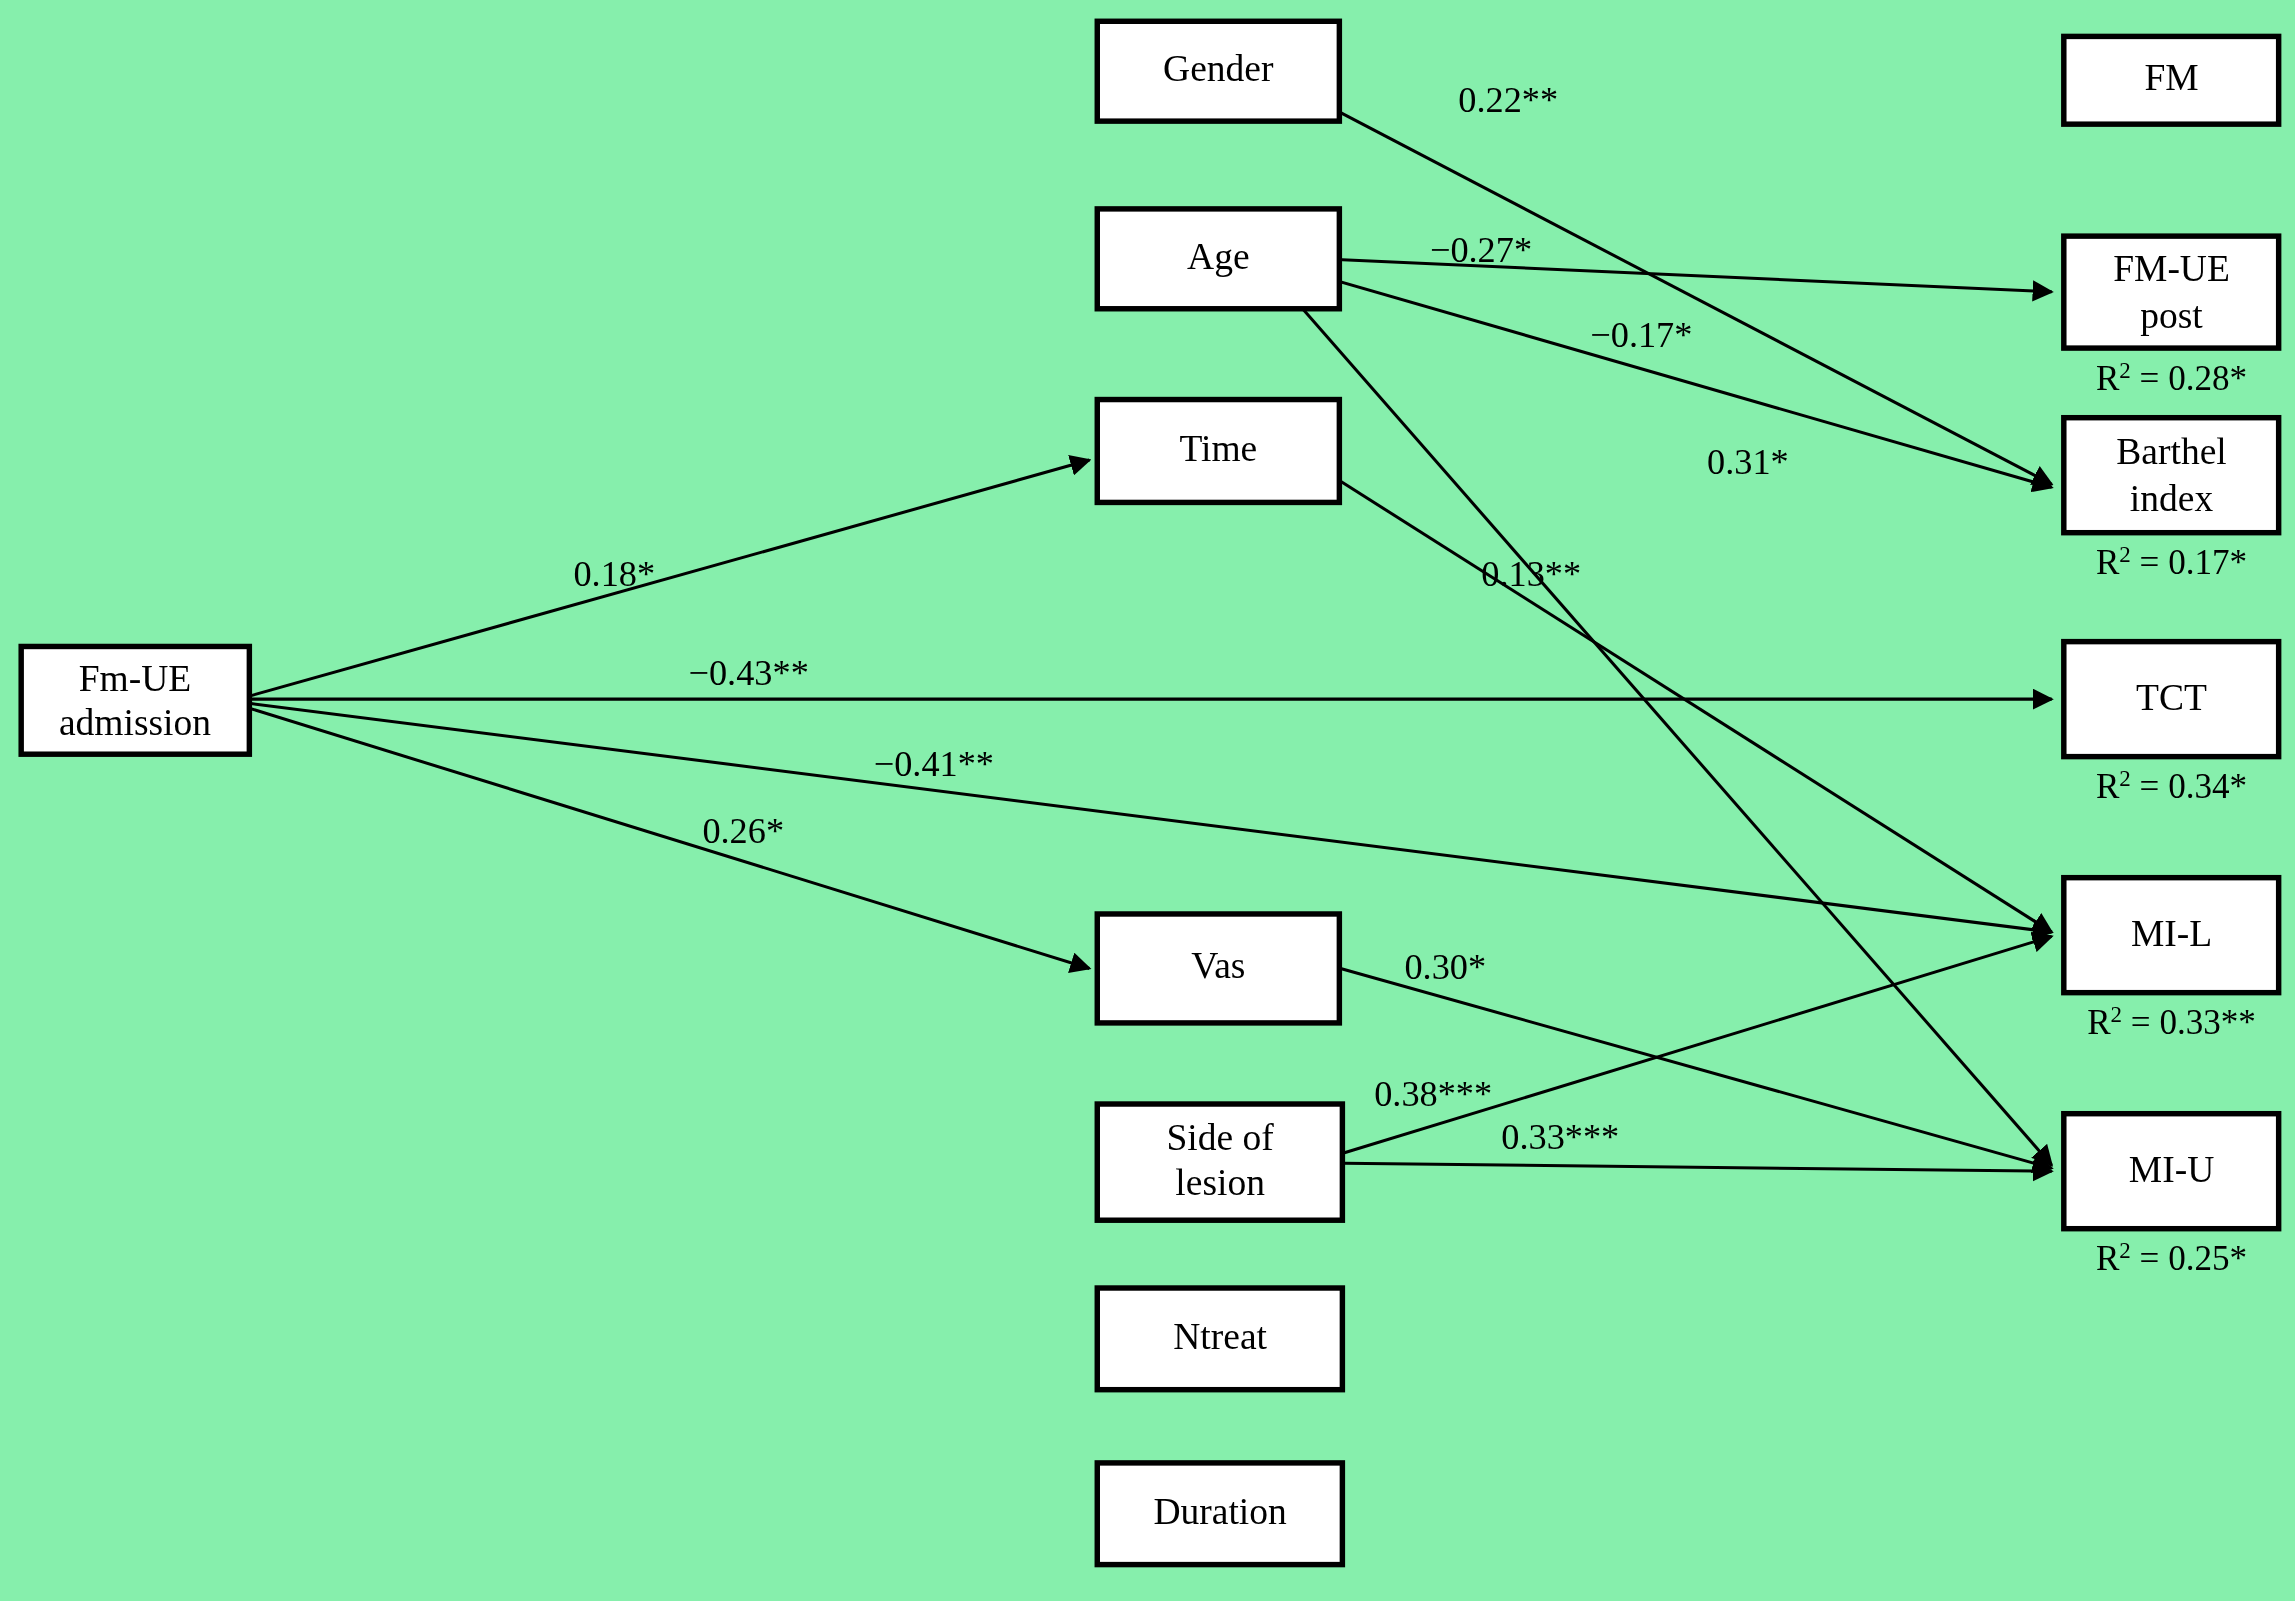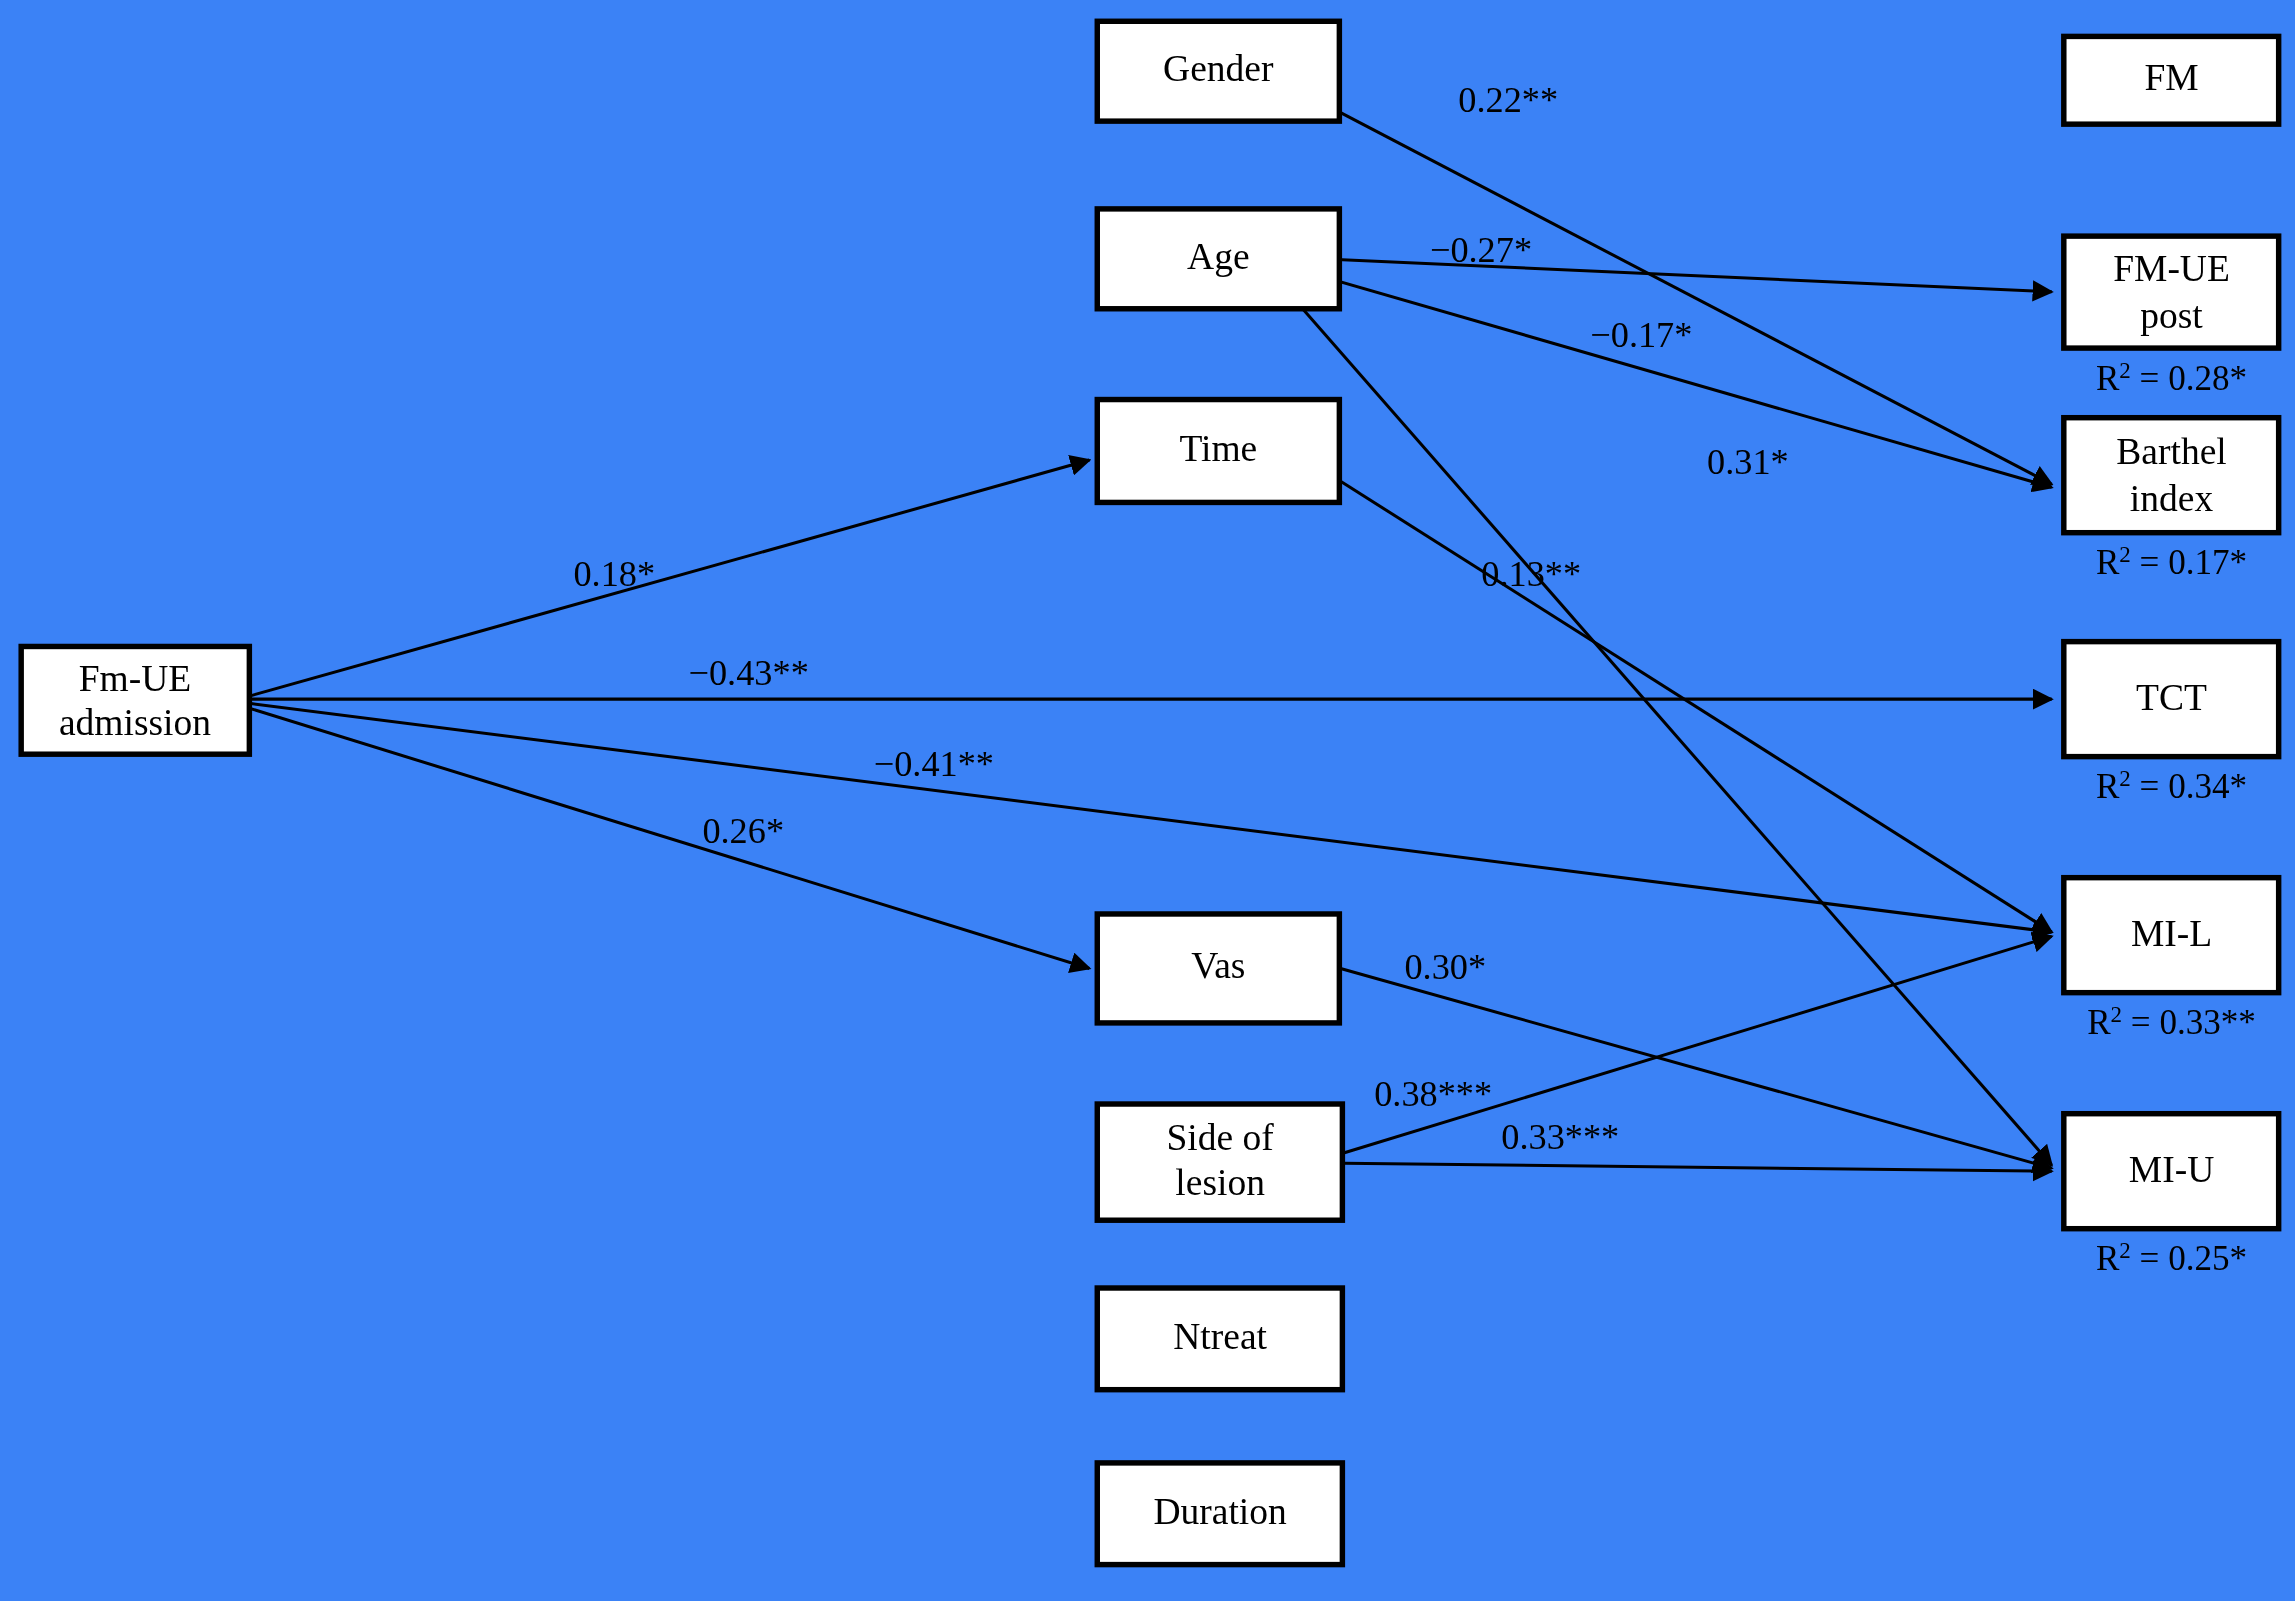--- a/index.html
+++ b/index.html
@@ -9,21 +9,21 @@
     background: #ffffff;
   }
   body {
     font-family: "Liberation Serif", "DejaVu Serif", serif;
     color: #000000;
   }
   #canvas {
     position: relative;
     width: 2295px;
     height: 1601px;
-    background: #3b82f6;
+    background: #86efac;
     overflow: hidden;
   }
   svg#diagram {
     position: absolute;
     left: 0;
     top: 0;
     width: 2295px;
     height: 1601px;
     display: block;
   }

